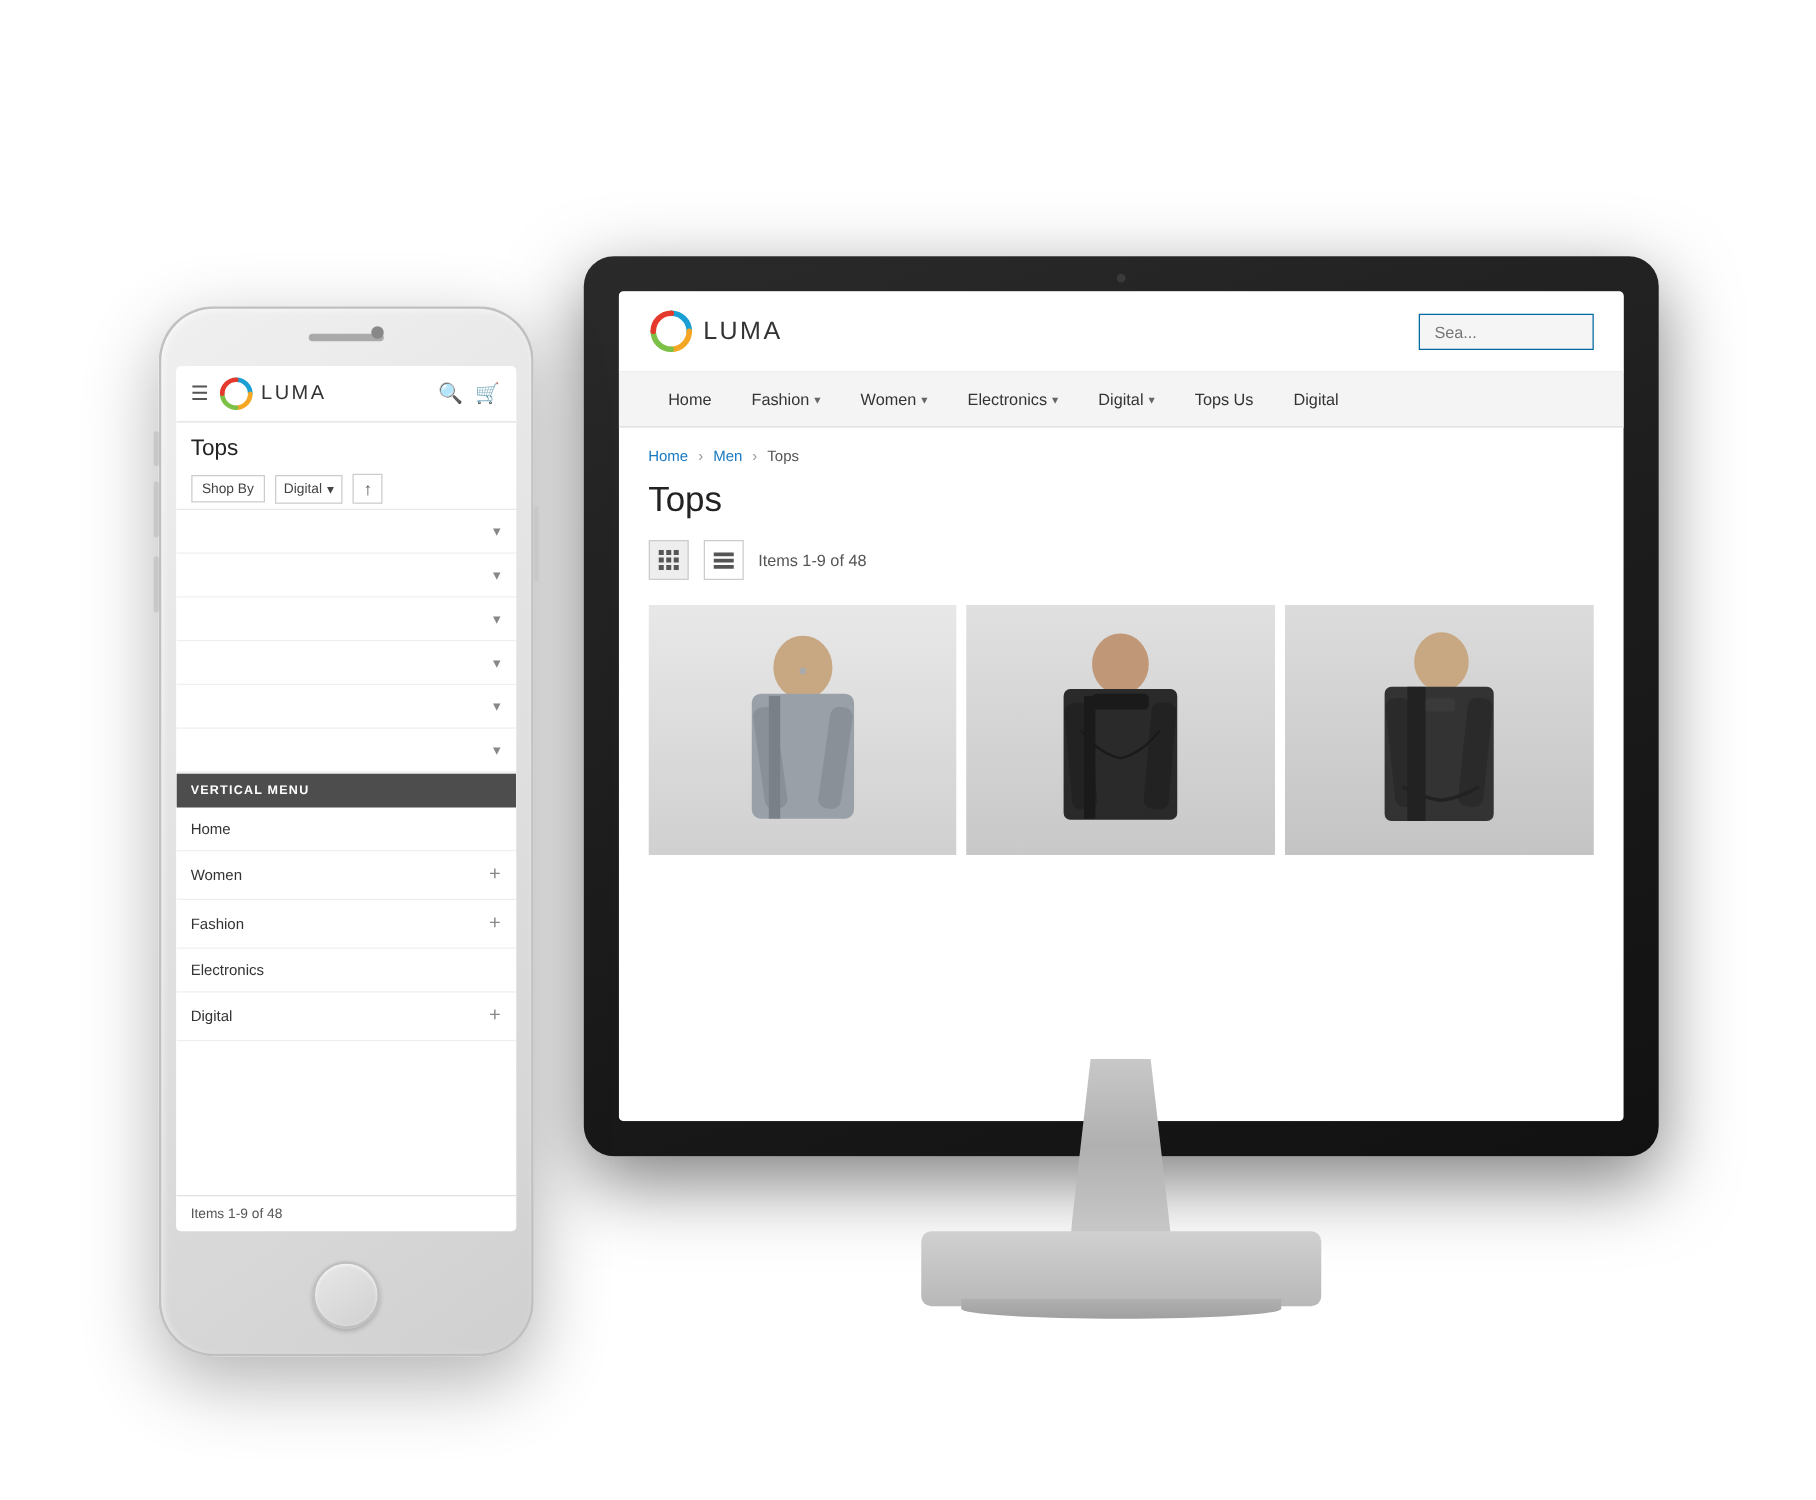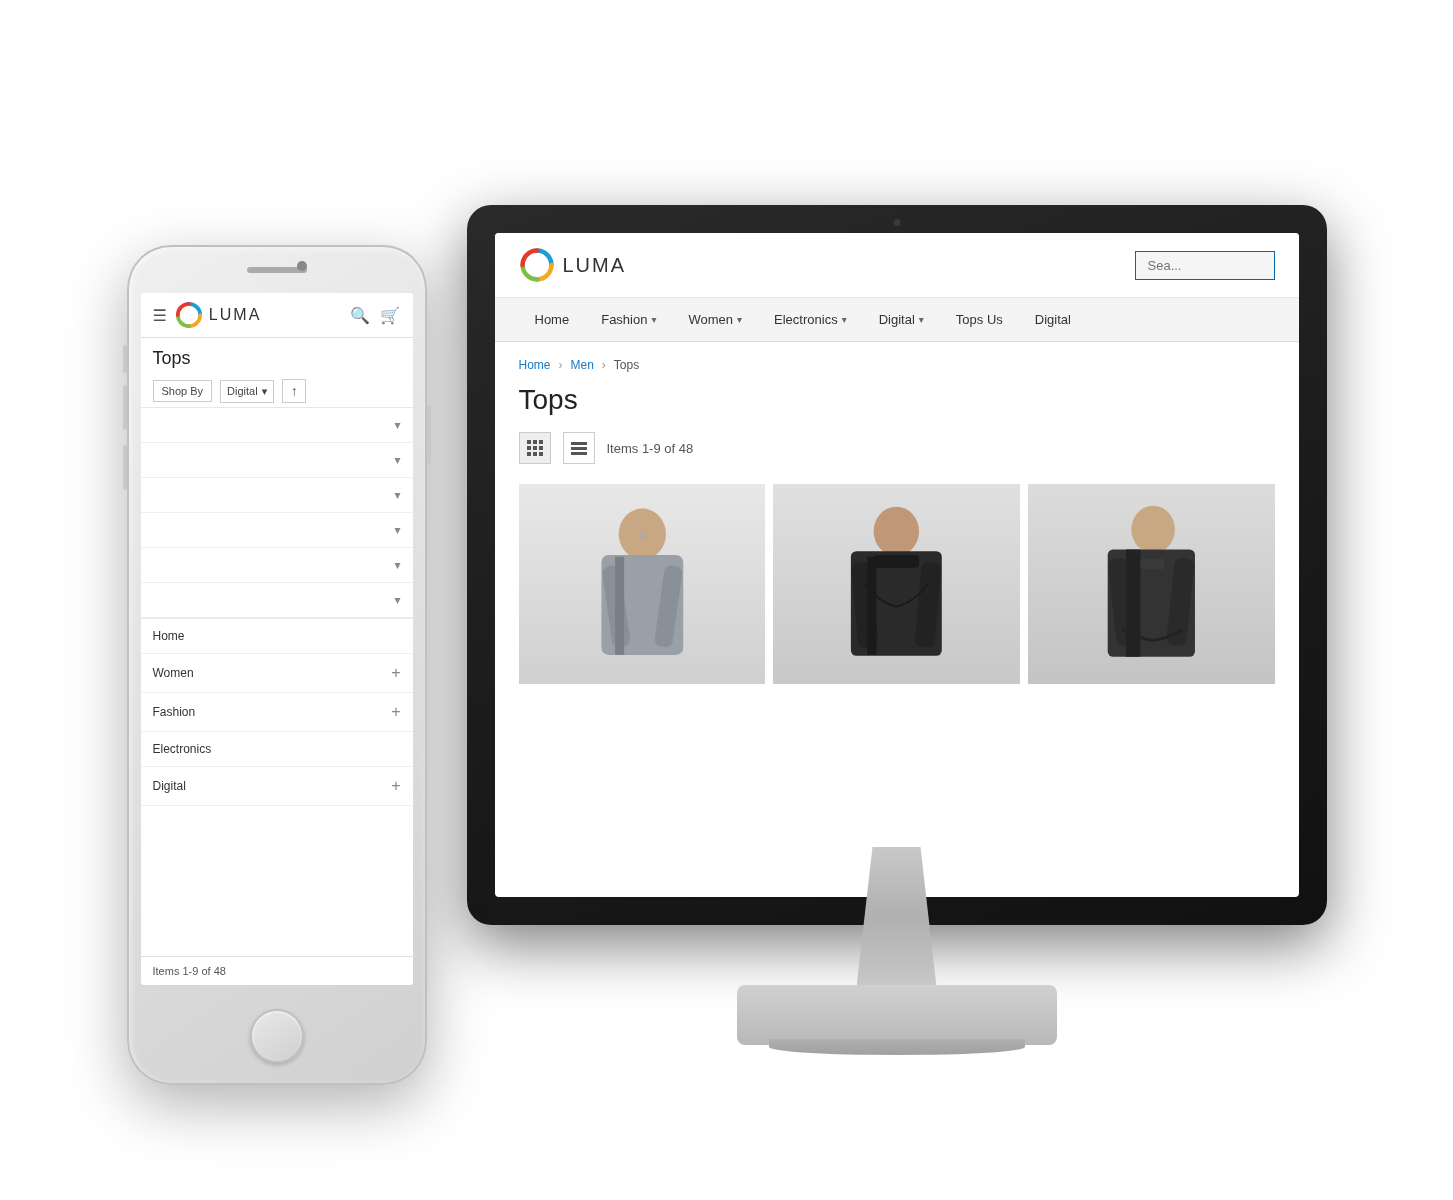--- a/index.html
+++ b/index.html
@@ -765,20 +765,21 @@
               <div class="mobile-filter-row">
                 <span></span>
                 <span class="mobile-chevron">▾</span>
               </div>
               <div class="mobile-filter-row">
                 <span></span>
                 <span class="mobile-chevron">▾</span>
               </div>
             </div>
 
+            <div class="vertical-menu-header">VERTICAL MENU</div>
 
             <div class="menu-item-row">
               <span>Home</span>
             </div>
             <div class="menu-item-row">
               <span>Women</span>
               <span class="plus-icon">+</span>
             </div>
             <div class="menu-item-row">
               <span>Fashion</span>

